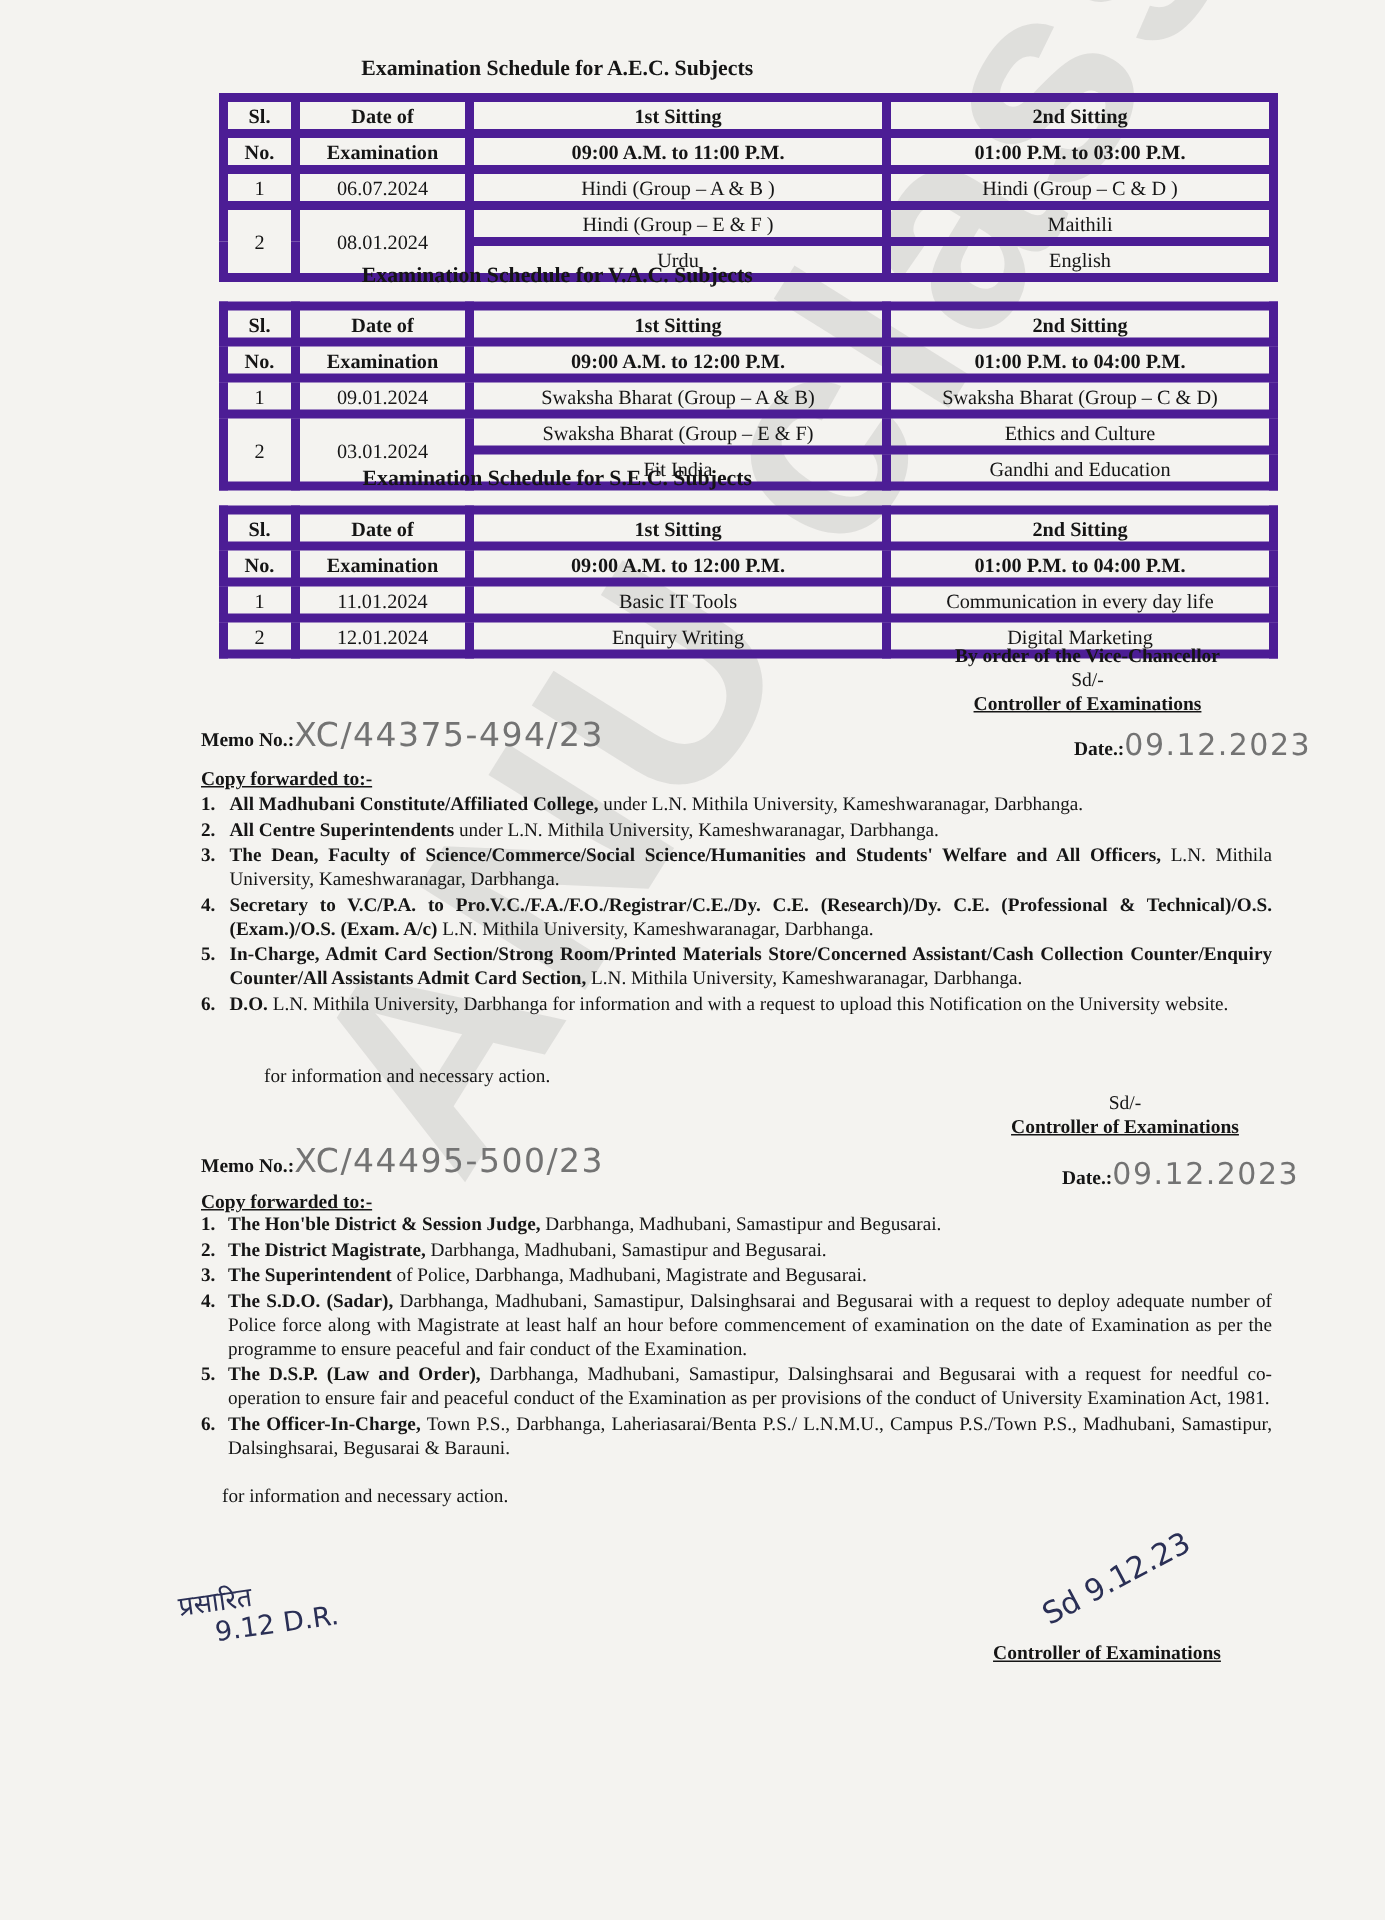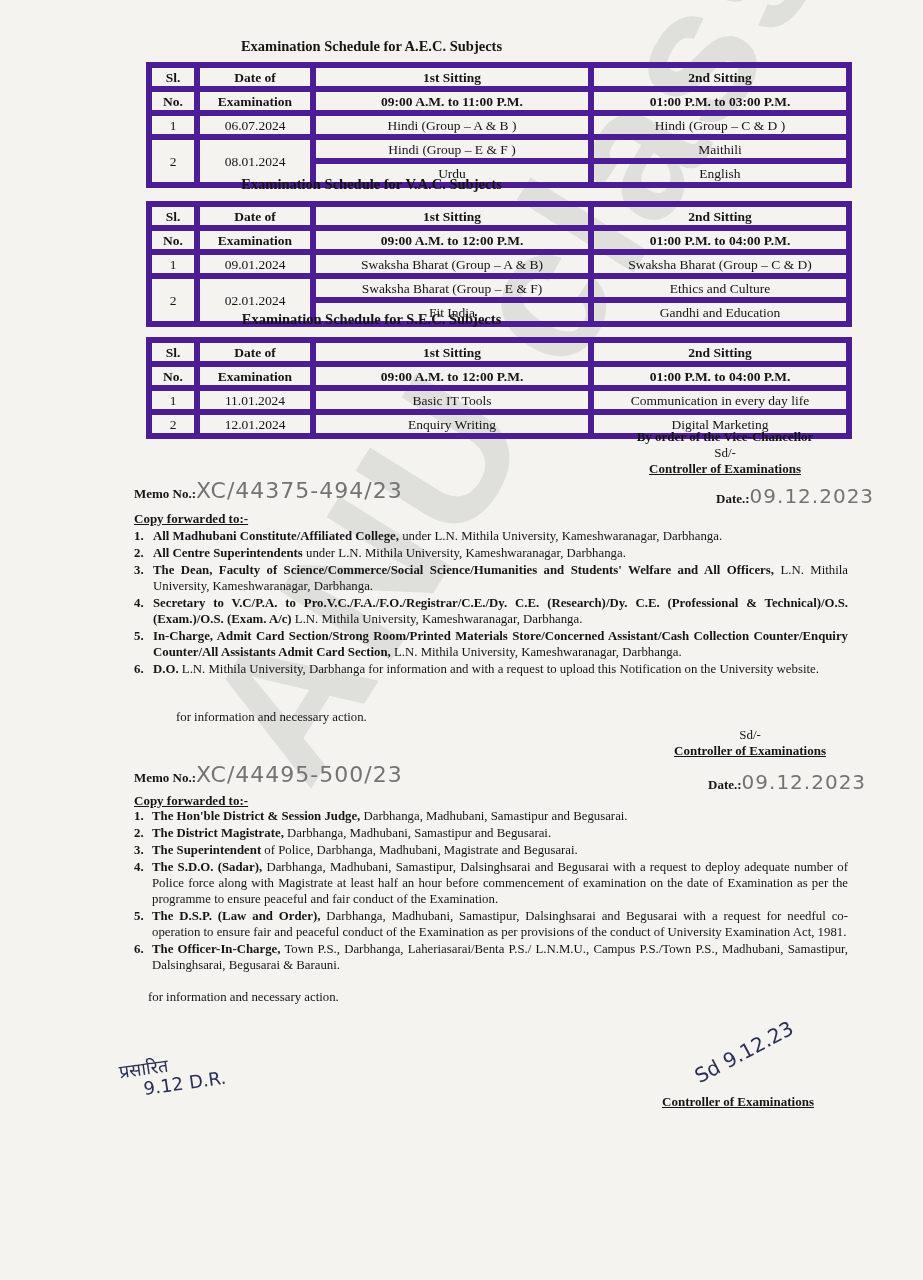--- a/index.html
+++ b/index.html
@@ -99,21 +99,21 @@
     <td class="h">01:00 P.M. to 04:00 P.M.</td>
   </tr>
   <tr>
     <td>1</td>
     <td>09.01.2024</td>
     <td>Swaksha Bharat (Group – A &amp; B)</td>
     <td>Swaksha Bharat (Group – C &amp; D)</td>
   </tr>
   <tr>
     <td rowspan="2">2</td>
-    <td rowspan="2">02.01.2024</td>
+    <td rowspan="2">03.01.2024</td>
     <td>Swaksha Bharat (Group – E &amp; F)</td>
     <td>Ethics and Culture</td>
   </tr>
   <tr>
     <td>Fit India</td>
     <td>Gandhi and Education</td>
   </tr>
 </tbody>
   </table>
 

